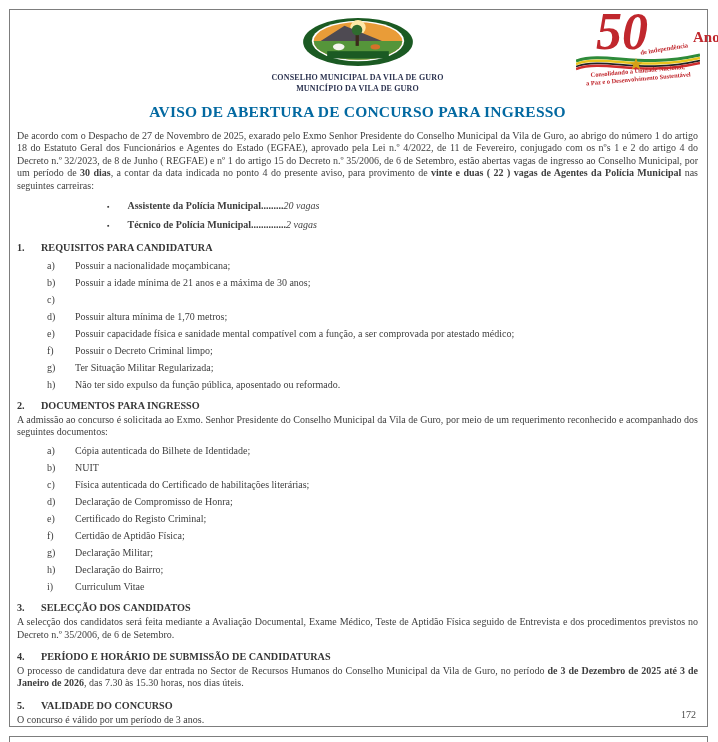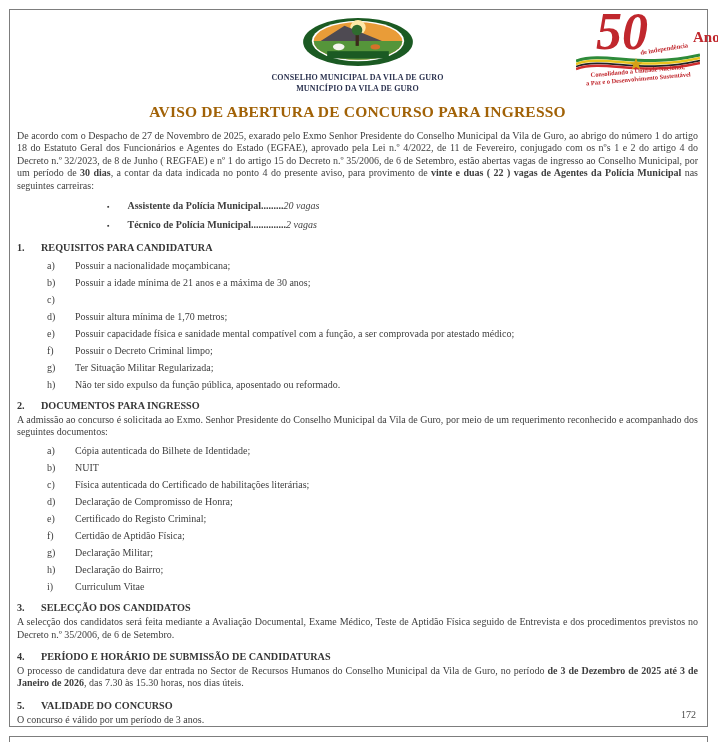--- a/index.html
+++ b/index.html
@@ -13,21 +13,21 @@
   .emblem-wrap{text-align:center;}
   .org{ text-align:center;font-weight:bold;color:#2c3350;font-size:8px;line-height:10.5px;letter-spacing:.15px;}
   .logo50{position:absolute;right:-2px;top:2px;width:124px;height:72px;color:#c0272d;}
   .logo50 .big{position:absolute;left:2px;top:-8px;font-size:52px;font-weight:bold;font-style:italic;line-height:42px;margin-left:18px;}
   .logo50 .anos{position:absolute;left:77px;top:10px;font-size:15px;font-weight:bold;margin-left:40px;}
   .logo50 .indep{position:absolute;left:64px;top:26px;font-size:6.5px;font-weight:bold;transform:rotate(-9deg);white-space:nowrap;}
   .logo50 .waves{position:absolute;left:0;top:30px;}
   .logo50 .slogan{position:absolute;left:-6px;top:48px;width:136px;text-align:center;
     font-size:6.4px;font-weight:bold;line-height:7.6px;transform:rotate(-5deg);}
   
-  .title{text-align:center;font-size:15.5px;font-weight:bold;color:#a16207;letter-spacing:.2px;margin-top:14px;}
+  .title{text-align:center;font-size:15.5px;font-weight:bold;color:#0369a1;letter-spacing:.2px;margin-top:14px;}
   
   .doc{font-size:10px;line-height:12.4px;color:#3e3e3e;}
   .p{text-align:justify;margin:9px 0 0 0;}
   .b{font-weight:bold;}
   .i{font-style:italic;}
   
   .vac{margin:8px 0 0 90px;}
   .vac-row{display:flex;align-items:baseline;margin-top:6px;line-height:11px;}
   .vac-row .sq{font-size:7px;margin-right:18px;color:#3e3e3e;}
   

